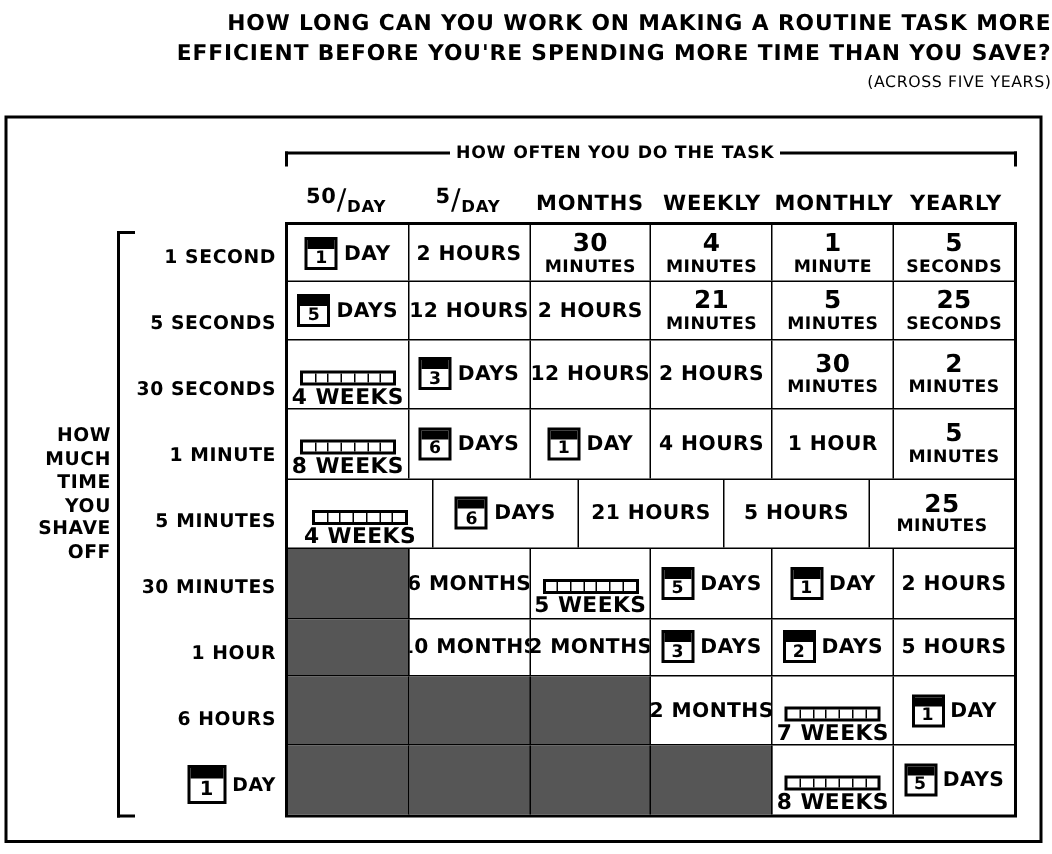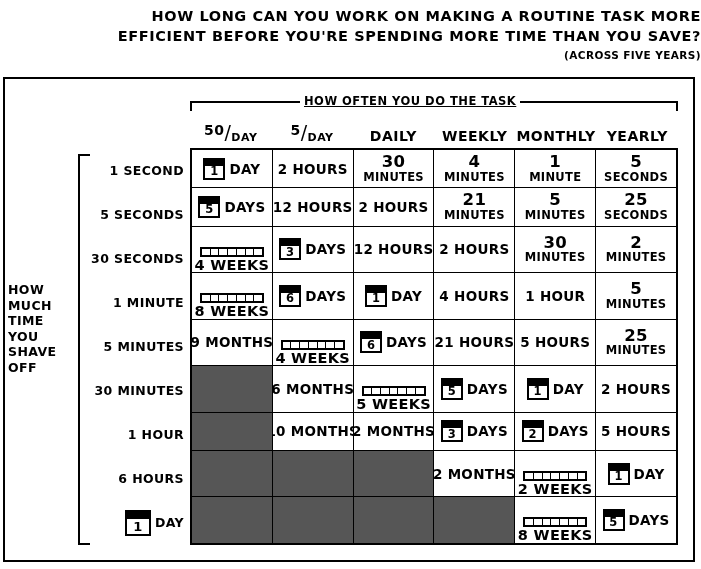--- a/index.html
+++ b/index.html
@@ -28,21 +28,21 @@
     font-size: 14.5px;
     letter-spacing: 0.6px;
     line-height: 20px;
     font-weight: 700;
     white-space: nowrap;
   }
   #subtitle {
     font-size: 10.5px;
     letter-spacing: 0.4px;
     line-height: 16px;
-    font-weight: 700;
+    font-weight: 400;
     margin-top: 1px;
   }
 
   
   #comic-frame {
     position: absolute;
     left: 3px;
     top: 77px;
     width: 692px;
     height: 485px;
@@ -56,21 +56,20 @@
     position: absolute;
     left: 300px;
     top: 94px;
     font-size: 11.5px;
     font-weight: 700;
     letter-spacing: 0.5px;
     white-space: nowrap;
     background: #fff;
     padding: 0 4px;
     z-index: 3;
-    text-decoration: underline;
   }
   #col-bracket {
     position: absolute;
     left: 190px;
     top: 101px;
     width: 488px;
     height: 10px;
     border-top: 2px solid #000;
     border-left: 2px solid #000;
     border-right: 2px solid #000;
@@ -89,21 +88,21 @@
     border-left: 2px solid #000;
     border-bottom: 2px solid #000;
     box-sizing: border-box;
     z-index: 2;
   }
   #row-axis-caption {
     position: absolute;
     left: 8px;
     top: 282px;
     width: 66px;
-    text-align: left;
+    text-align: right;
     font-size: 12.5px;
     font-weight: 700;
     line-height: 15.5px;
     letter-spacing: 0.4px;
     background: #fff;
     z-index: 3;
   }
   #row-axis-caption span { display: block; }
 
   
@@ -311,21 +310,21 @@
   </div>
 
 <div id="col-headers">
     <div class="col-header">
       <span class="frac"><span class="num">50</span><span class="sl">/</span><span class="den">DAY</span></span>
     </div>
     <div class="col-header">
       <span class="frac"><span class="num">5</span><span class="sl">/</span><span class="den">DAY</span></span>
     </div>
     <div class="col-header">
-      <span>DAILY</span>
+      <span>MONTHS</span>
     </div>
     <div class="col-header">
       <span>WEEKLY</span>
     </div>
     <div class="col-header">
       <span>MONTHLY</span>
     </div>
     <div class="col-header">
       <span>YEARLY</span>
     </div>
@@ -539,25 +538,20 @@
       </div>
       <div class="cell">
         <div class="cell-stack">
           <span class="big">5</span>
           <span class="small">MINUTES</span>
         </div>
       </div>
     </div>
     <div class="grid-row">
       <div class="cell">
-        <div class="cell-inline">
-          <span>9 MONTHS</span>
-        </div>
-      </div>
-      <div class="cell">
         <div class="cell-weeks">
           <span class="week-strip">
             <i></i>
             <i></i>
             <i></i>
             <i></i>
             <i></i>
             <i></i>
             <i></i>
           </span>
@@ -684,21 +678,21 @@
         <div class="cell-weeks">
           <span class="week-strip">
             <i></i>
             <i></i>
             <i></i>
             <i></i>
             <i></i>
             <i></i>
             <i></i>
           </span>
-          <span class="wtext">2 WEEKS</span>
+          <span class="wtext">7 WEEKS</span>
         </div>
       </div>
       <div class="cell">
         <div class="cell-inline">
           <span class="cal-icon small-cal">
             <span class="cal-top"></span>
             <span class="cal-num">1</span>
           </span>
           <span>DAY</span>
         </div>

